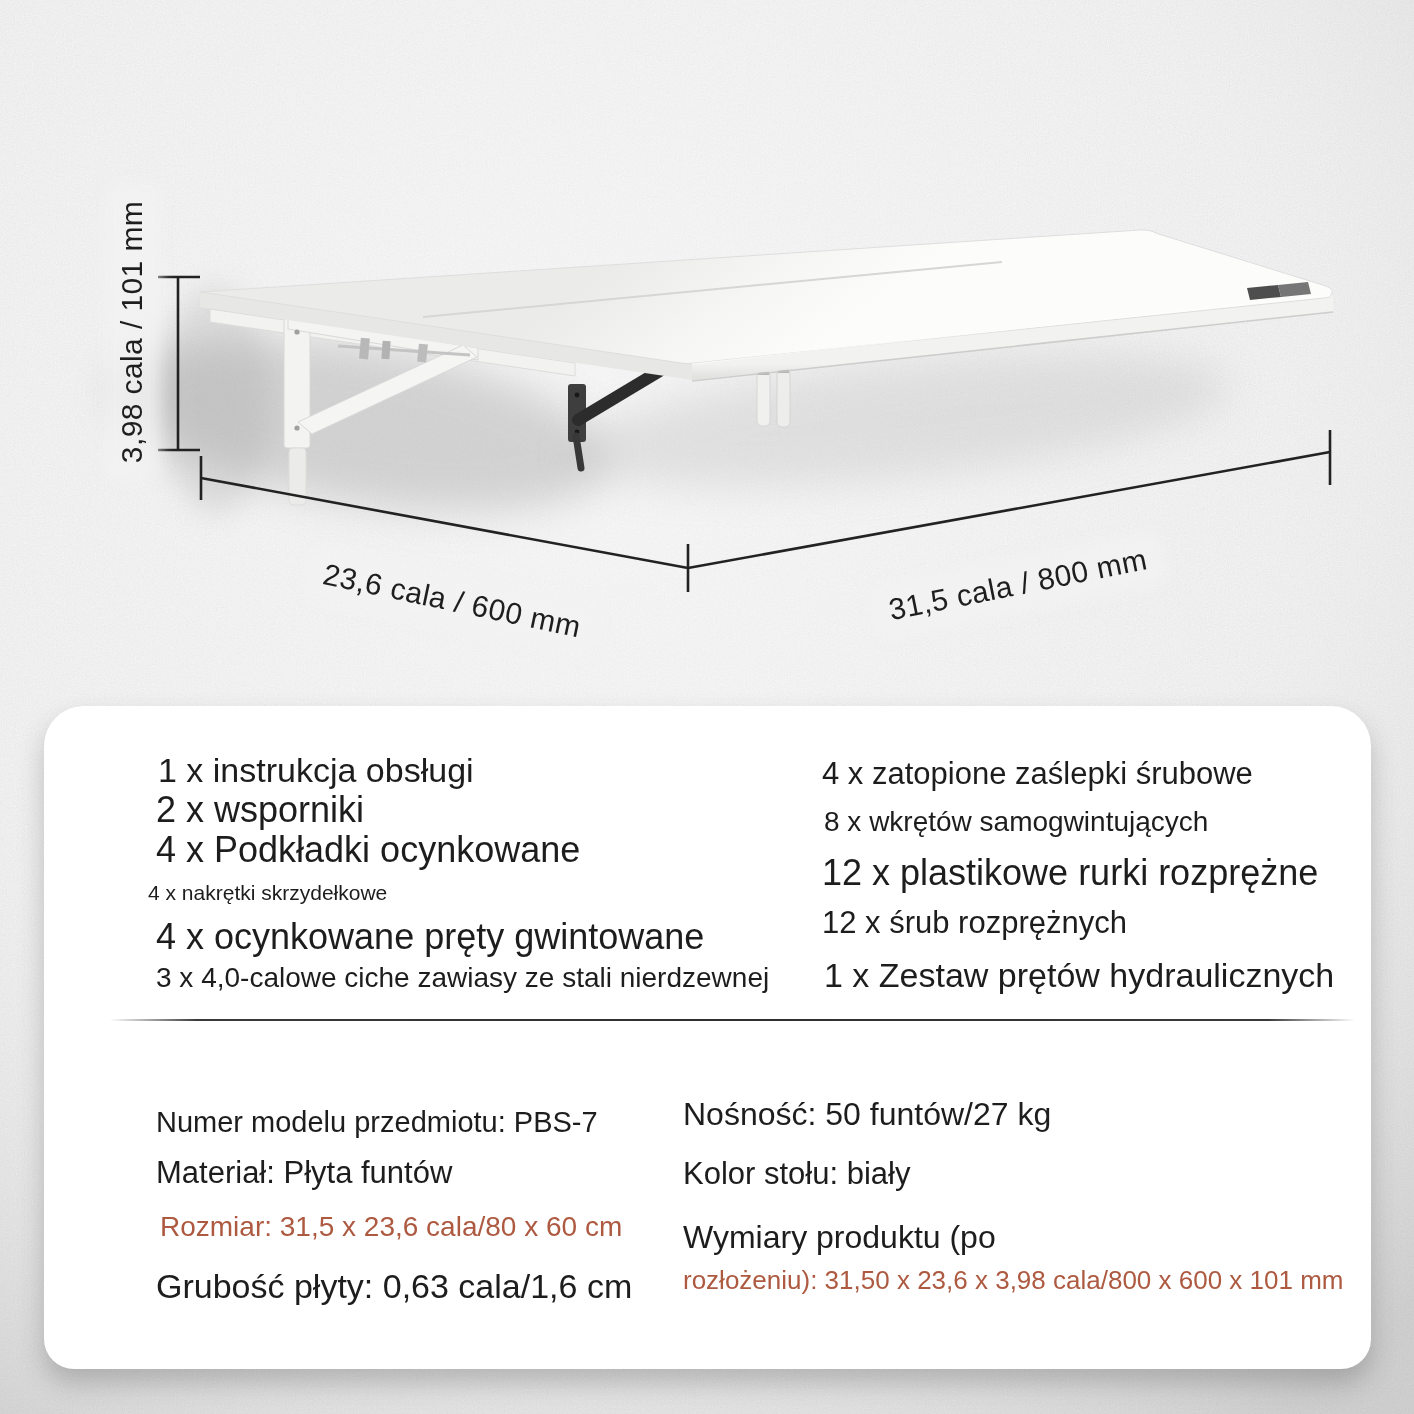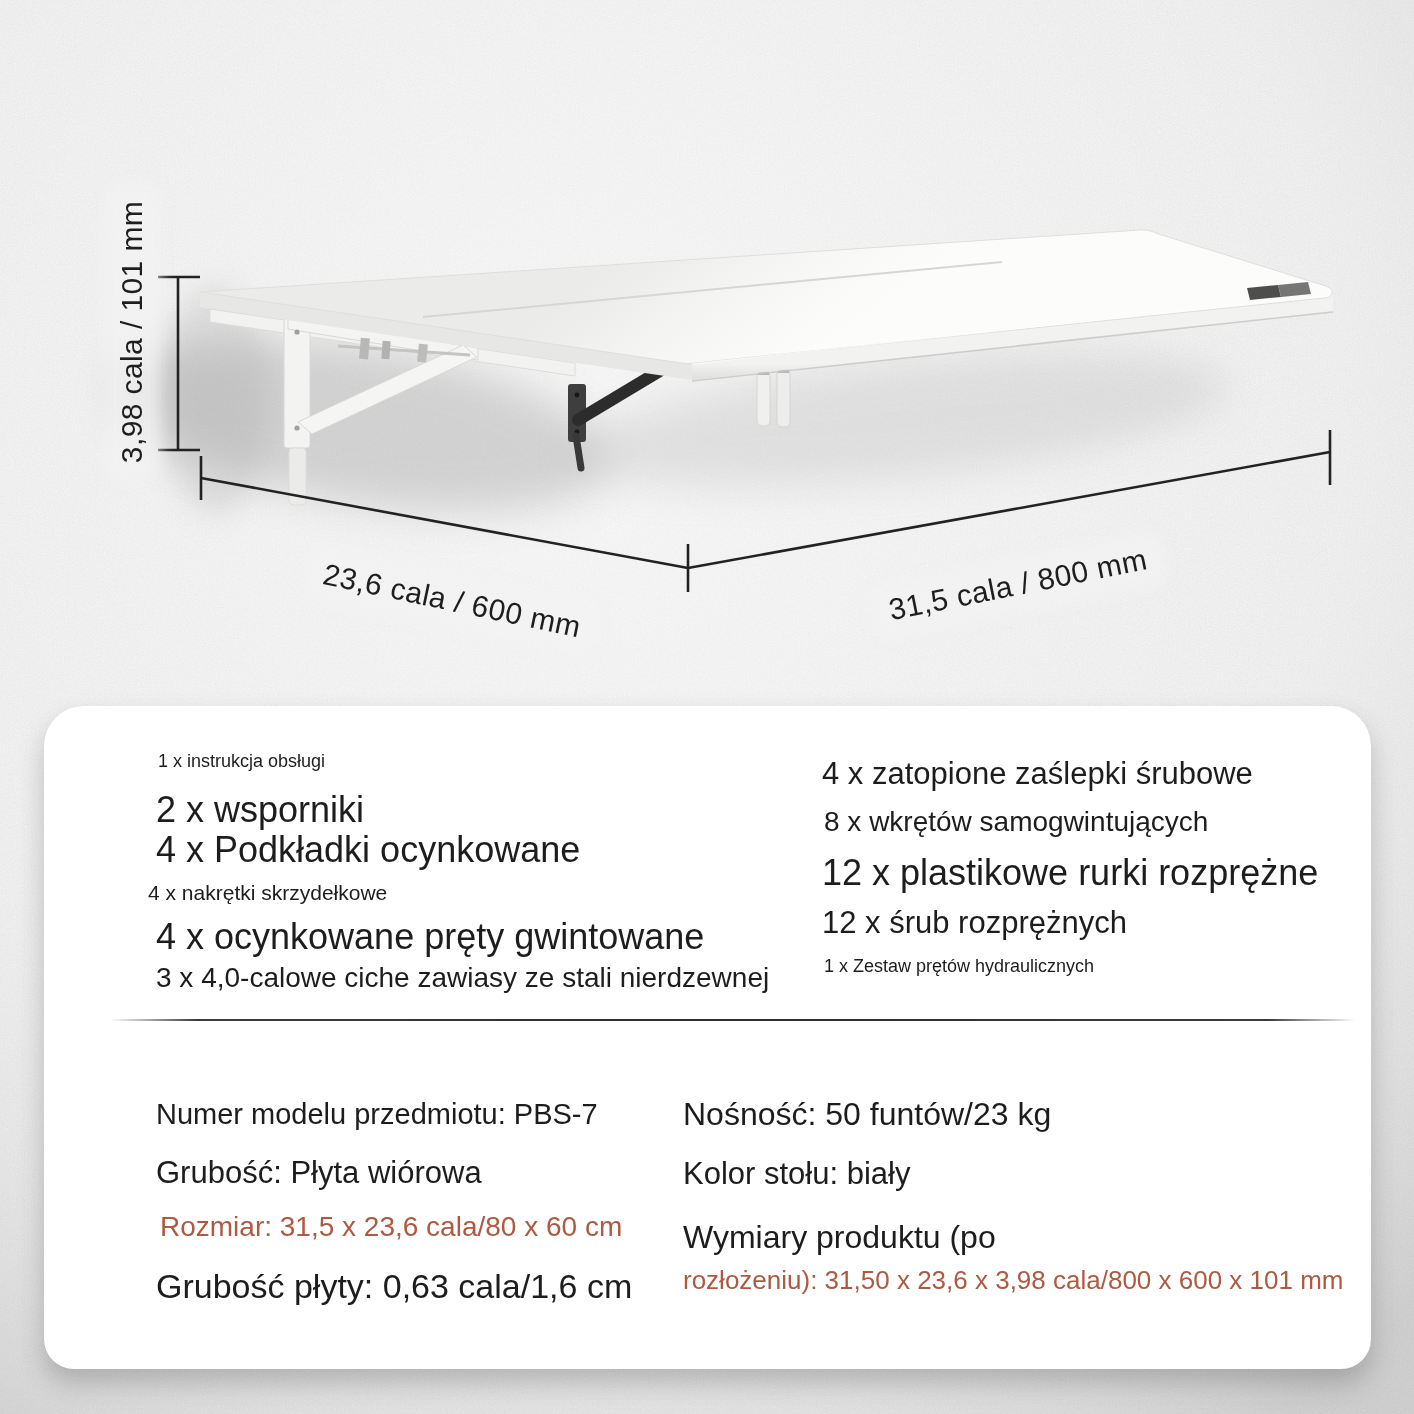--- a/index.html
+++ b/index.html
@@ -22,33 +22,33 @@
   .dim-depth {left:452px;top:601px;transform:translate(-50%,-50%) rotate(11.8deg);}
   .dim-width {left:1018px;top:585px;transform:translate(-50%,-50%) rotate(-11.3deg);}
   
   .card{
     position:absolute;left:44px;top:706px;width:1327px;height:663px;z-index:1;
     background:var(--card-bg,#ffffff);
     border-radius:40px 40px 30px 30px;
     box-shadow:0 14px 26px rgba(60,60,60,.28);
   }
   .item,.spec{position:absolute;white-space:nowrap;line-height:1.12;color:var(--text,#1d1d1d);}
-  .f21{font-size:21px}.f27{font-size:18px}.f28{font-size:28px}
+  .f21{font-size:21px}.f27{font-size:34px}.f28{font-size:28px}
   .f29{font-size:29px}.f31{font-size:31px}.f32{font-size:32px}.f33{font-size:36px}.f34{font-size:34px}
   .accent{color:var(--accent,#ad5a41);}
   .divider{
     position:absolute;left:66px;top:313px;width:1245px;height:2px;
     background:linear-gradient(90deg,rgba(50,50,50,0) 0%,#3a3a3a 7%,#2e2e2e 50%,#3a3a3a 93%,rgba(50,50,50,0) 100%);
   }
   
   .il-1{left:114px;top:45px}  .il-2{left:112px;top:84px}  .il-3{left:112px;top:124px}
   .il-4{left:104px;top:175px} .il-5{left:112px;top:211px} .il-6{left:112px;top:256px}
   .ir-1{left:778px;top:51px}  .ir-2{left:780px;top:100px} .ir-3{left:778px;top:147px}
   .ir-4{left:778px;top:200px} .ir-5{left:780px;top:250px}
-  .sl-1{left:112px;top:392px} .sl-2{left:112px;top:450px} .sl-3{left:116px;top:505px} .sl-4{left:112px;top:561px}
+  .sl-1{left:112px;top:400px} .sl-2{left:112px;top:450px} .sl-3{left:116px;top:505px} .sl-4{left:112px;top:561px}
   .sr-1{left:639px;top:391px} .sr-2{left:639px;top:451px} .sr-3{left:639px;top:514px}
   .sr-3 .l2{display:block;margin-top:10px;font-size:26px;}
 </style>
 </head>
 <body>
 
 <div class="stage">
 
   <svg class="scene" width="1414" height="1414" viewBox="0 0 1414 1414">
     <defs>
@@ -182,27 +182,27 @@
       <div class="item ir-2 f28">8 x wkrętów samogwintujących</div>
       <div class="item ir-3 f33">12 x plastikowe rurki rozprężne</div>
       <div class="item ir-4 f31">12 x śrub rozprężnych</div>
       <div class="item ir-5 f27">1 x Zestaw prętów hydraulicznych</div>
     </div>
 
     <div class="divider"></div>
 
     <div>
       <div class="spec sl-1 f29">Numer modelu przedmiotu: PBS-7</div>
-      <div class="spec sl-2 f31">Grubość: Płyta wiórowa</div>
+      <div class="spec sl-2 f31">Materiał: Płyta funtów</div>
       <div class="spec sl-3 f28 accent">Rozmiar: 31,5 x 23,6 cala/80 x 60 cm</div>
       <div class="spec sl-4 f34">Grubość płyty: 0,63 cala/1,6 cm</div>
     </div>
 
     <div>
-      <div class="spec sr-1 f32">Nośność: 50 funtów/23 kg</div>
+      <div class="spec sr-1 f32">Nośność: 50 funtów/27 kg</div>
       <div class="spec sr-2 f31">Kolor stołu: biały</div>
       <div class="spec sr-3 f32">
         <span class="l1">Wymiary produktu (po</span>
         <span class="l2 accent">rozłożeniu): 31,50 x 23,6 x 3,98 cala/800 x 600 x 101 mm</span>
       </div>
     </div>
   </div>
 </div>
 
 </body></html>

